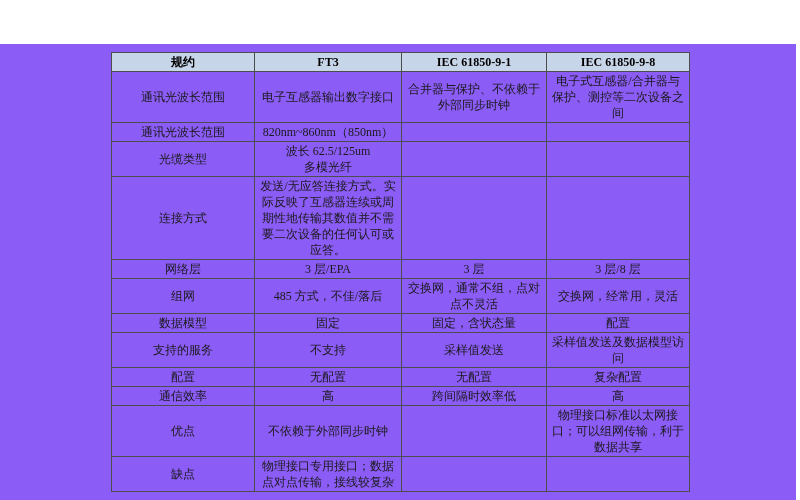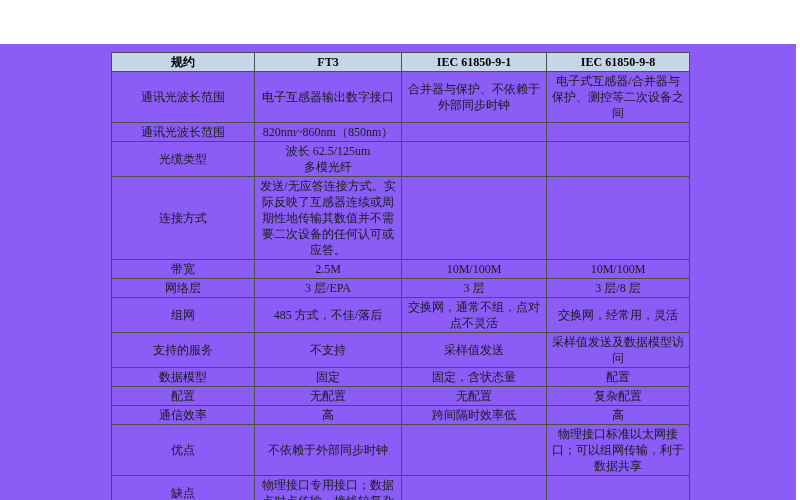--- a/index.html
+++ b/index.html
@@ -89,48 +89,42 @@
             <td></td>
             <td></td>
           </tr>
           <tr>
             <td>连接方式</td>
             <td>发送/无应答连接方式。实际反映了互感器连续或周期性地传输其数值并不需要二次设备的任何认可或应答。</td>
             <td></td>
             <td></td>
           </tr>
           <tr>
-            <td>带宽</td>
-            <td>2.5M</td>
-            <td>10M/100M</td>
-            <td>10M/100M</td>
-          </tr>
-          <tr>
             <td>网络层</td>
             <td>3 层/EPA</td>
             <td>3 层</td>
             <td>3 层/8 层</td>
           </tr>
           <tr>
             <td>组网</td>
             <td>485 方式，不佳/落后</td>
             <td>交换网，通常不组，点对点不灵活</td>
             <td>交换网，经常用，灵活</td>
           </tr>
           <tr>
+            <td>数据模型</td>
+            <td>固定</td>
+            <td>固定，含状态量</td>
+            <td>配置</td>
+          </tr>
+          <tr>
             <td>支持的服务</td>
             <td>不支持</td>
             <td>采样值发送</td>
             <td>采样值发送及数据模型访问</td>
-          </tr>
-          <tr>
-            <td>数据模型</td>
-            <td>固定</td>
-            <td>固定，含状态量</td>
-            <td>配置</td>
           </tr>
           <tr>
             <td>配置</td>
             <td>无配置</td>
             <td>无配置</td>
             <td>复杂配置</td>
           </tr>
           <tr>
             <td>通信效率</td>
             <td>高</td>

